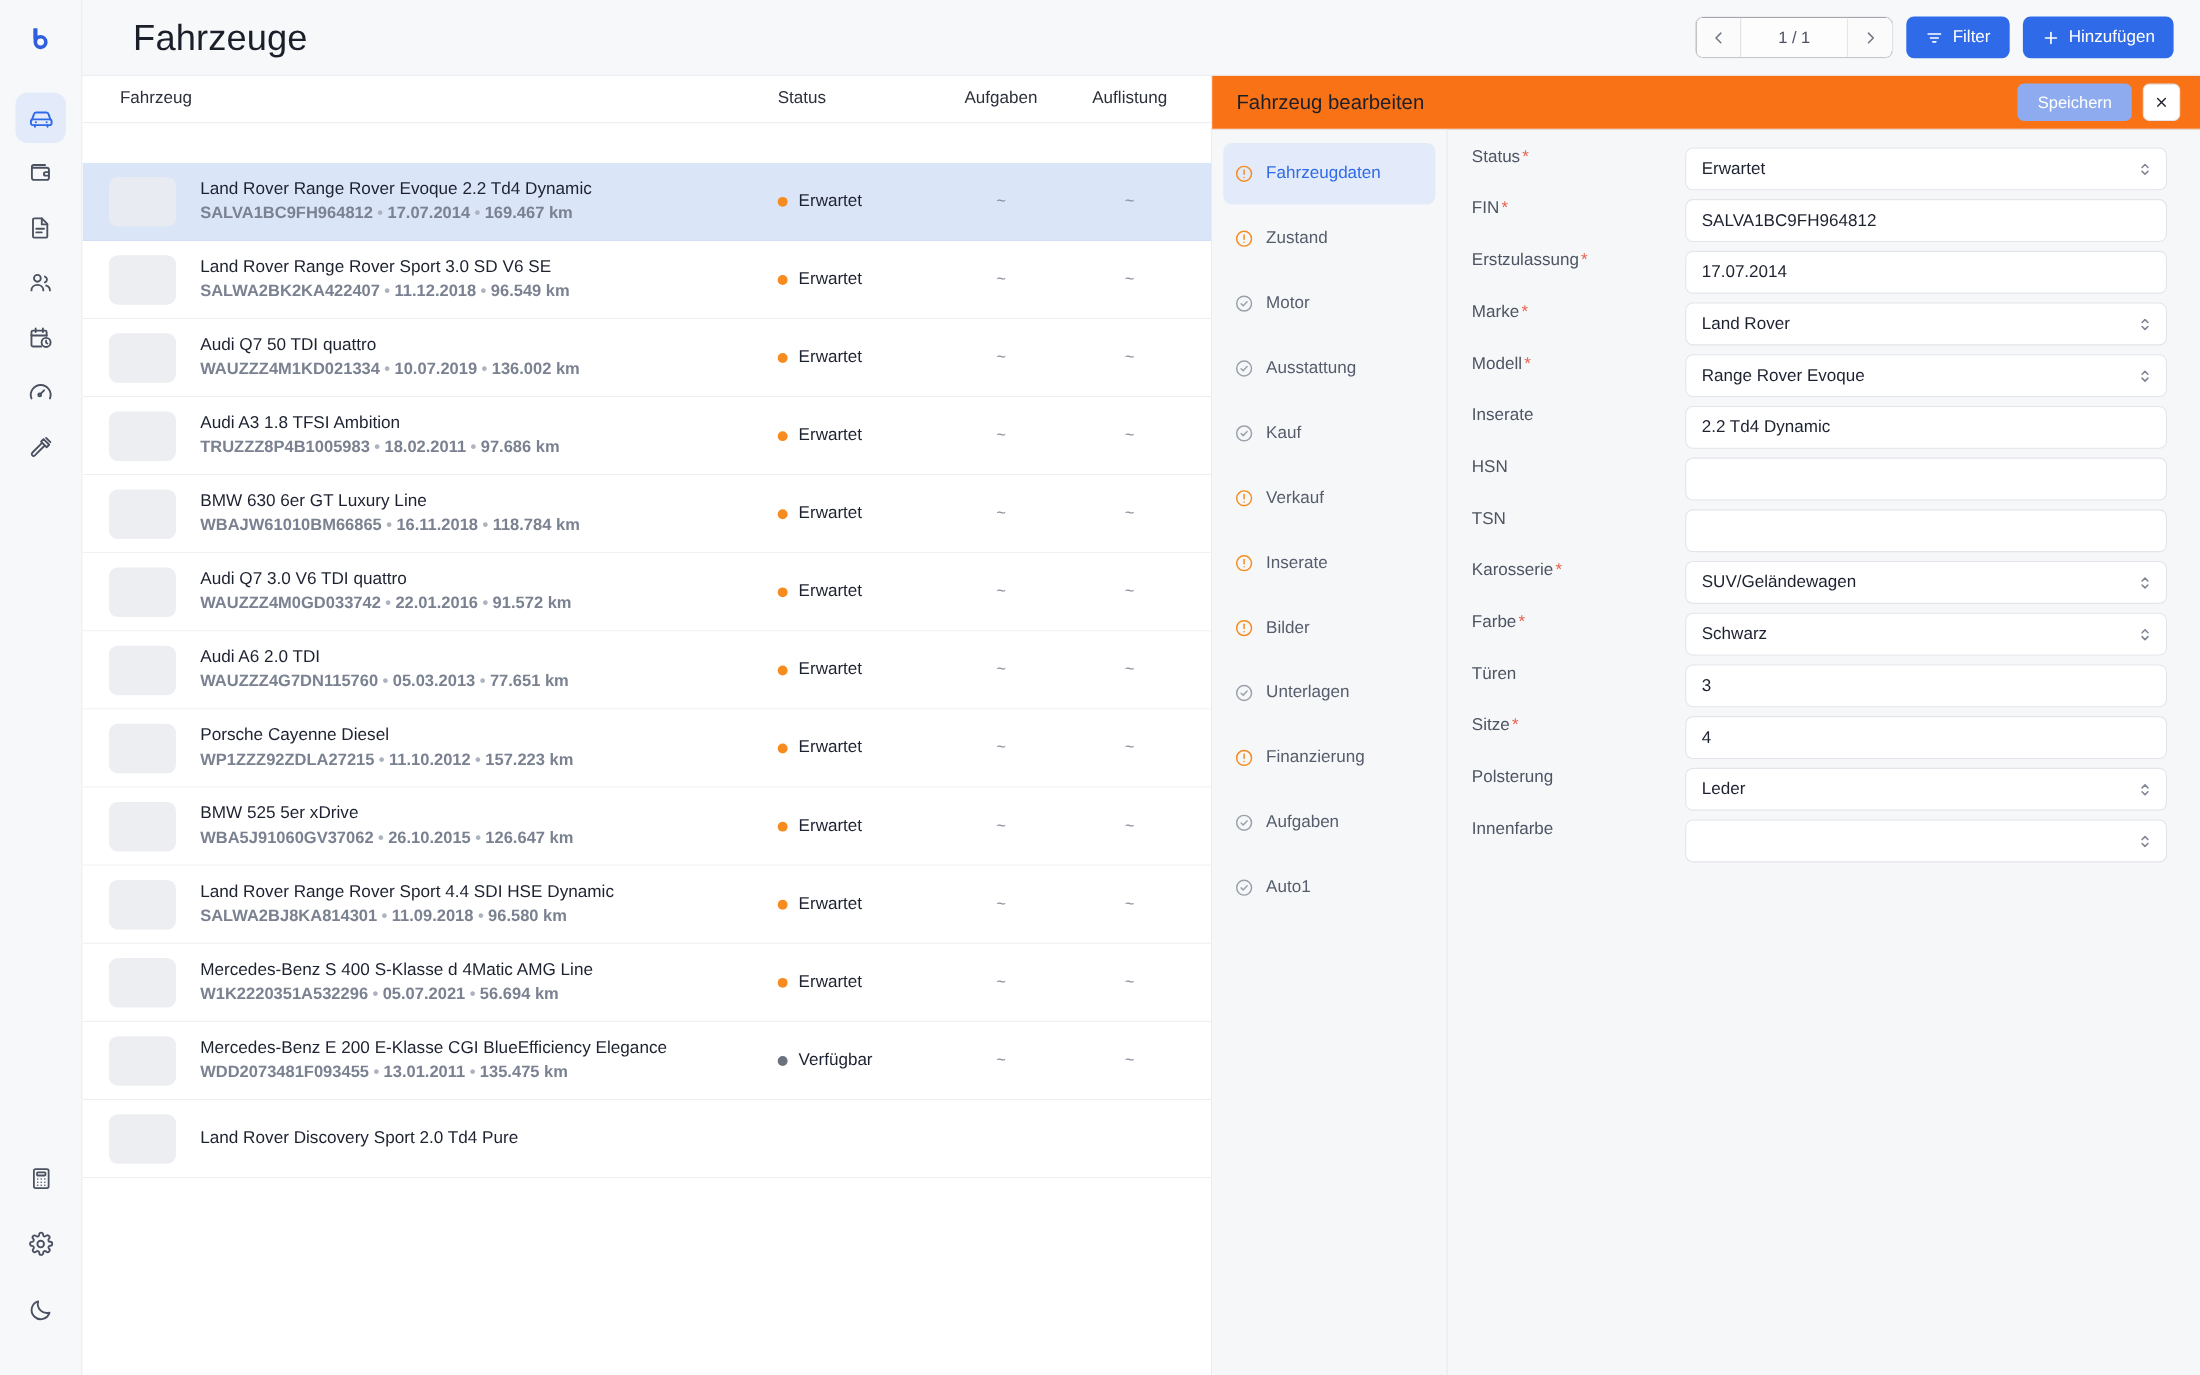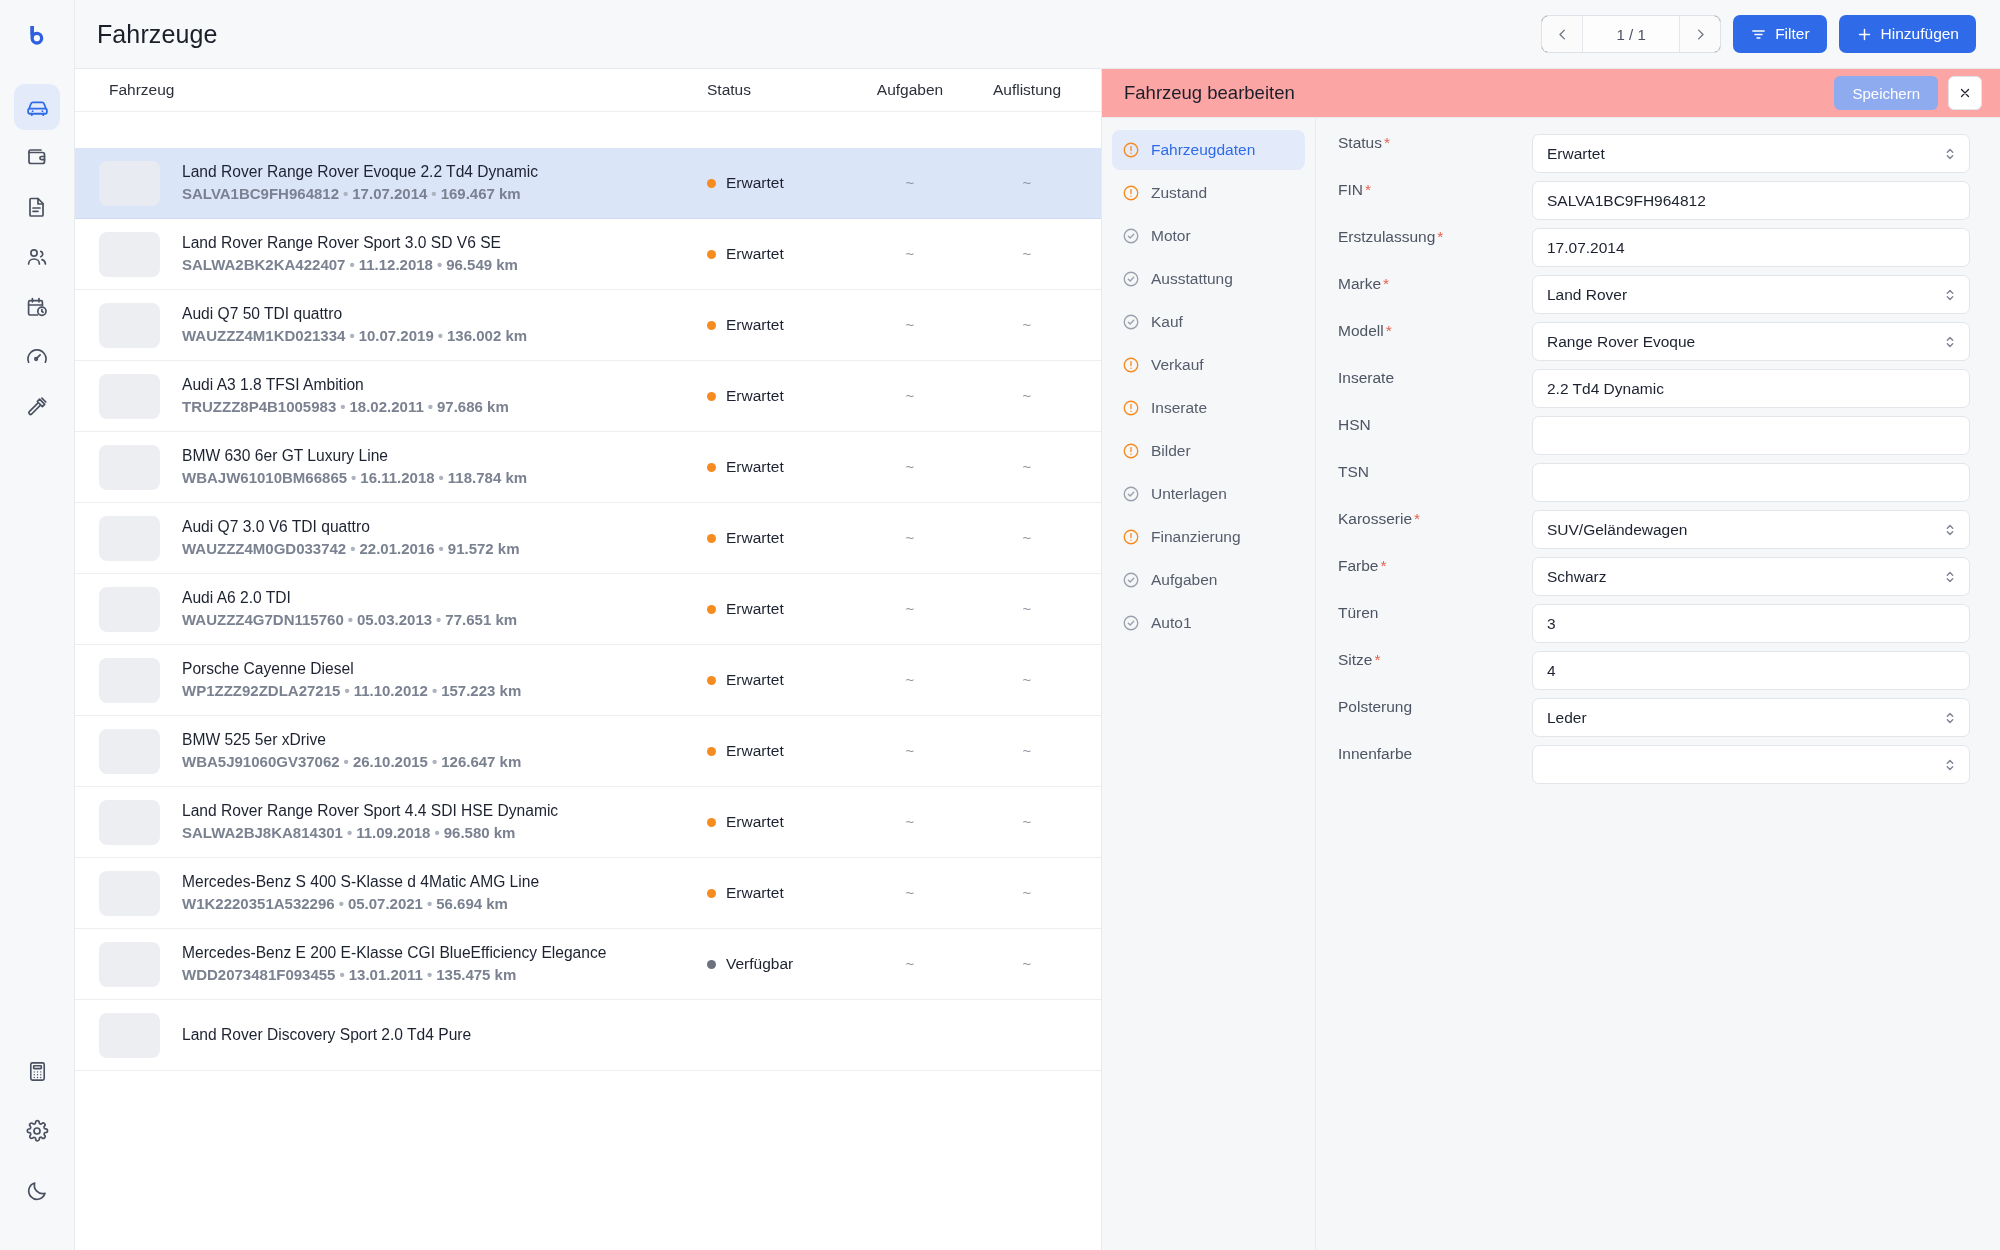--- a/index.html
+++ b/index.html
@@ -35,21 +35,21 @@
   
   .main { flex: 1 1 auto; display: flex; flex-direction: column; min-width: 0; height: 1250px; }
 
   .topbar {
     height: 69px; flex: 0 0 69px;
     background: #f7f8fa;
     border-bottom: 1px solid #e8eaee;
     display: flex; align-items: center;
     padding: 0 24px 0 22px;
   }
-  .page-title { font-size: 25px; color: #1b1f2a; letter-spacing: .1px; }
+  .page-title { font-size: 33px; color: #1b1f2a; letter-spacing: .1px; margin-left: 24px; }
   .topbar-right { margin-left: auto; display: flex; align-items: center; gap: 12px; }
 
   .pager {
     display: flex; align-items: center;
     height: 38px; background: #404040;
     border: 1px solid #dfe2e8; border-radius: 7px; overflow: hidden;
   }
   .pager-btn {
     width: 40px; height: 100%; display: flex; align-items: center; justify-content: center;
     color: #6f7682; font-size: 17px; background: #fbfbfc;
@@ -97,41 +97,41 @@
 
   .status-cell { width: 142px; flex: 0 0 142px; display: flex; align-items: center; gap: 10px; }
   .sdot { width: 9px; height: 9px; border-radius: 50%; flex: 0 0 9px; }
   .status-cell span.stext { font-size: 15.5px; color: #1d2230; }
   .tilde { font-size: 15px; color: #8b919d; }
 
   
   .edit-pane { flex: 1 1 auto; display: flex; flex-direction: column; background: #f6f7f9; min-width: 0; }
   .edit-head {
     height: 49px; flex: 0 0 49px; display: flex; align-items: center;
-    padding: 0 18px 0 22px; border-bottom: 1px solid #e8eaee; background: #fca5a5;
+    padding: 0 18px 0 22px; border-bottom: 1px solid #e8eaee; background: #f97316;
   }
   .edit-title { font-size: 18.5px; color: #1b1f2a; }
   .edit-head-actions { margin-left: auto; display: flex; align-items: flex-start; gap: 10px; }
   .btn-save {
     height: 34px; padding: 0 18px; border-radius: 6px; border: none;
     background: #8fabef; color: #ffffff; font-size: 15px; font-family: inherit;
   }
   .btn-close {
     width: 34px; height: 34px; border-radius: 6px; background: #fff;
     border: 1px solid #e1e4ea; color: #1b1f2a; font-size: 17px;
     display: flex; align-items: center; justify-content: center; font-family: inherit;
   }
 
   .edit-body { flex: 1 1 auto; display: flex; min-height: 0; }
   .side-nav {
     width: 214px; flex: 0 0 214px; padding: 12px 10px 0 10px;
     border-right: 1px solid #e8eaee; background: #f6f7f9;
   }
   .nav-item {
-    height: 40px; display: flex; align-items: center; gap: 11px;
+    height: 56px; display: flex; align-items: center; gap: 11px;
     padding: 0 10px; border-radius: 8px; margin-bottom: 3px;
   }
   .nav-item.active { background: #e3ebfb; }
   .nav-item.active .nav-label { color: #2f6be8; }
   .nav-label { font-size: 15.5px; color: #555c6b; white-space: nowrap; }
 
   .form-area { flex: 1 1 auto; padding: 16px 30px 0 22px; overflow: hidden; }
   .frow { display: flex; height: 47px; margin-bottom: 0px; }
   .flabel { width: 194px; flex: 0 0 194px; font-size: 15.5px; color: #4d5463; }
   .req { color: #e8604c; margin-left: 2px; }

